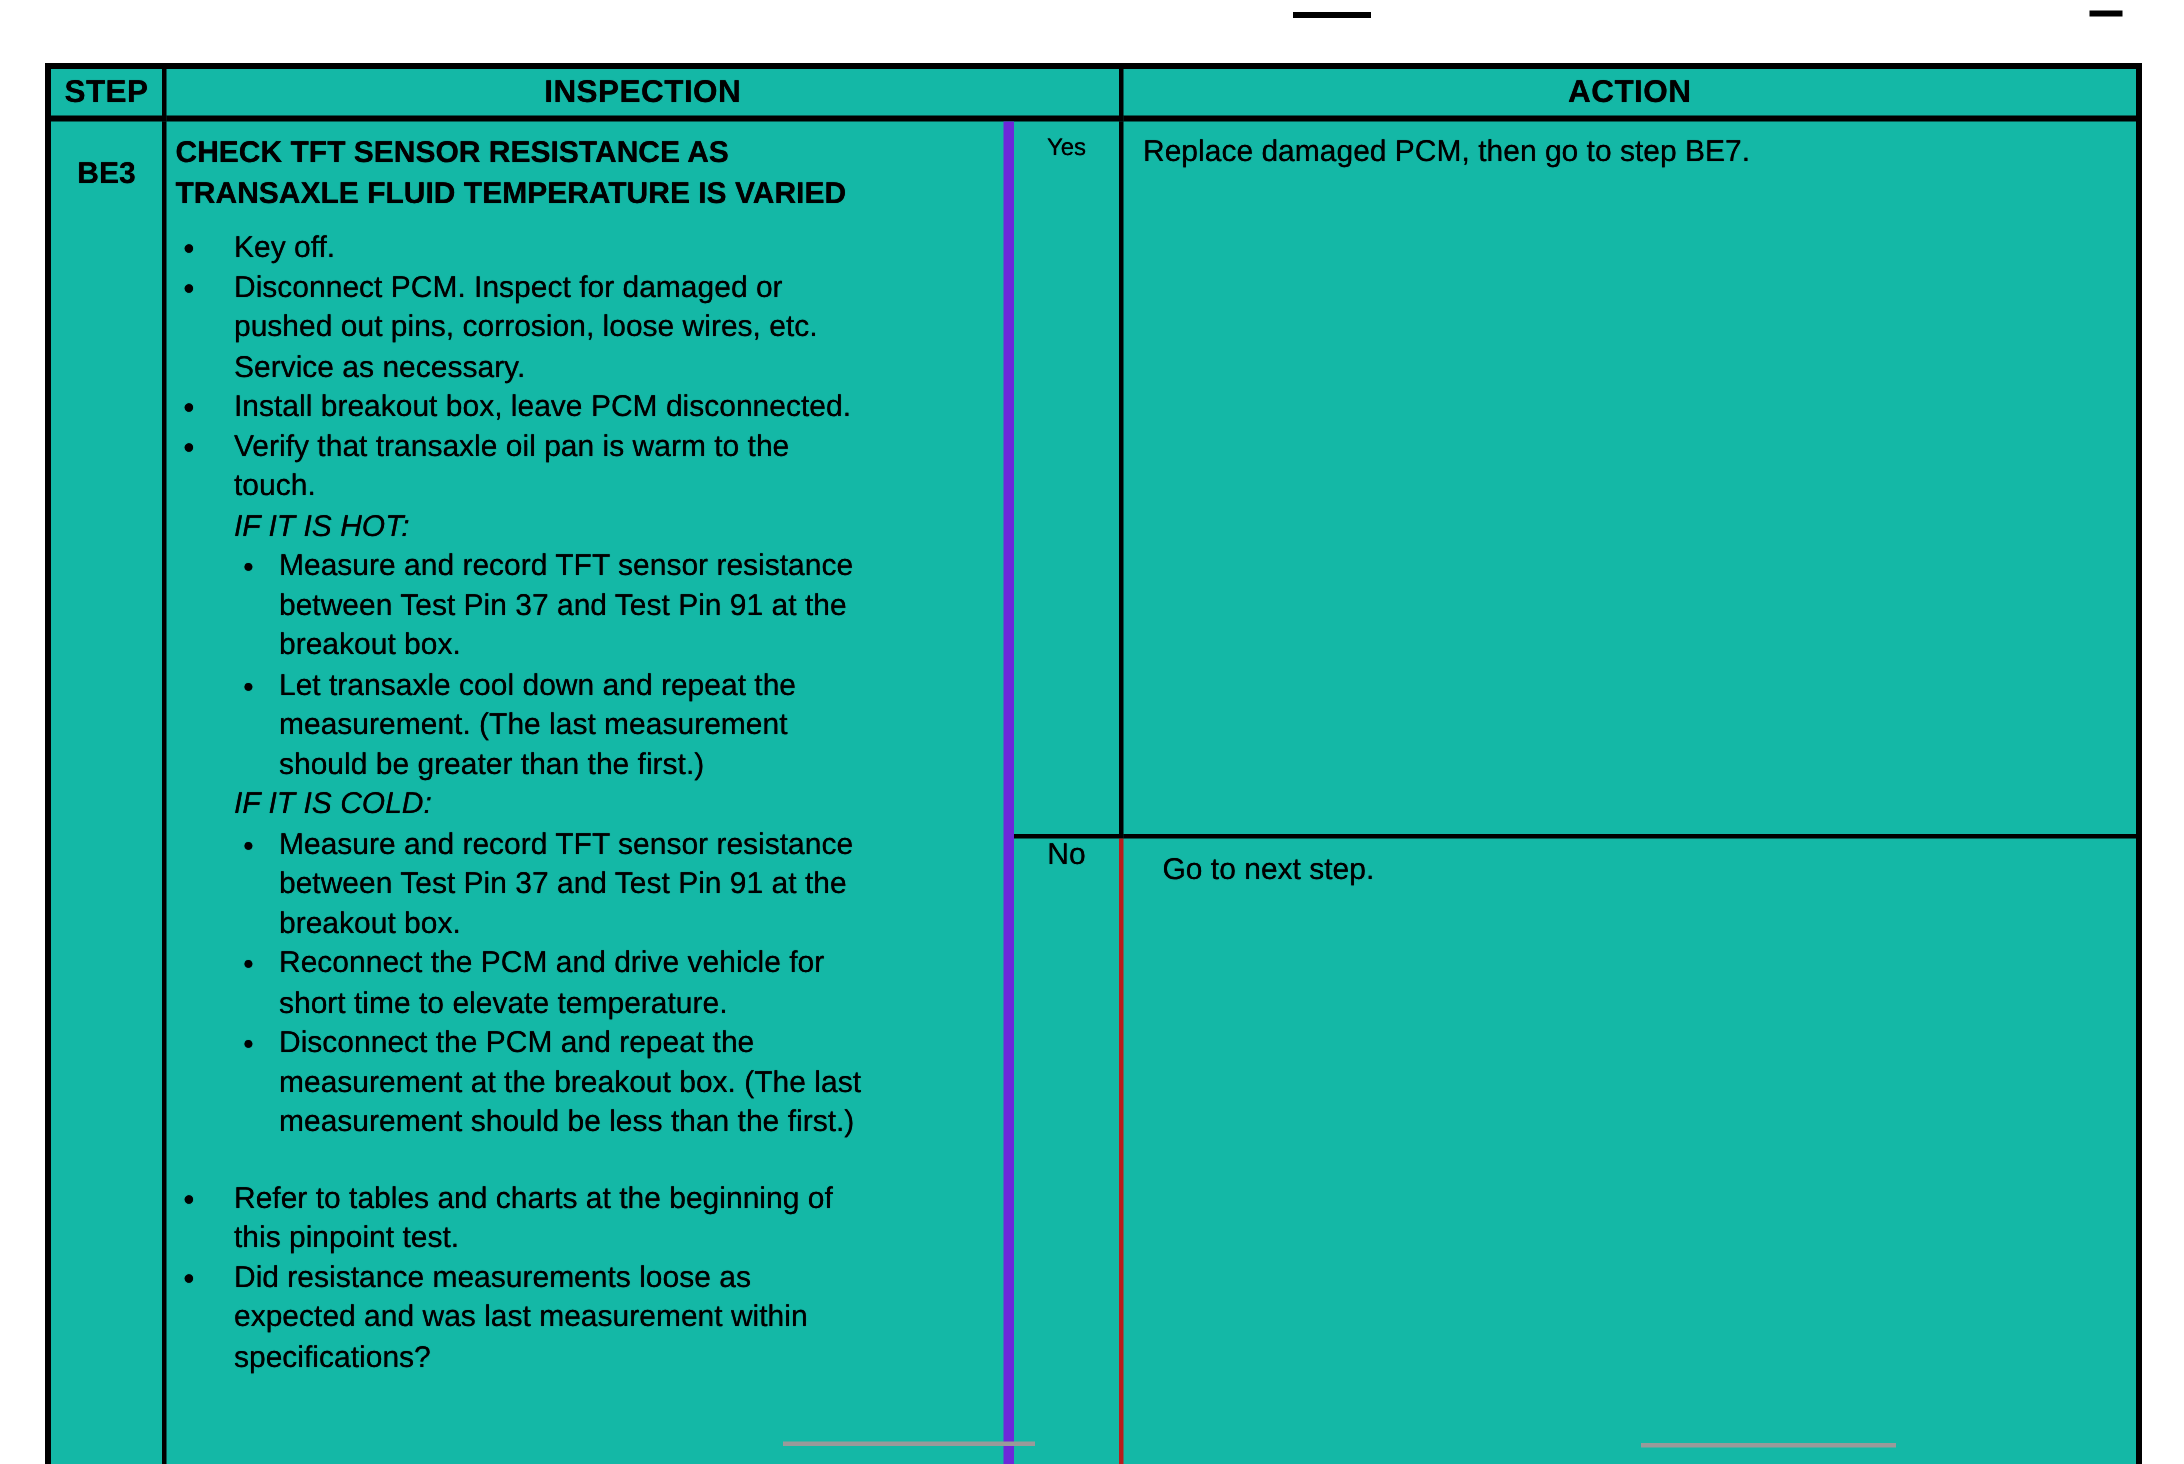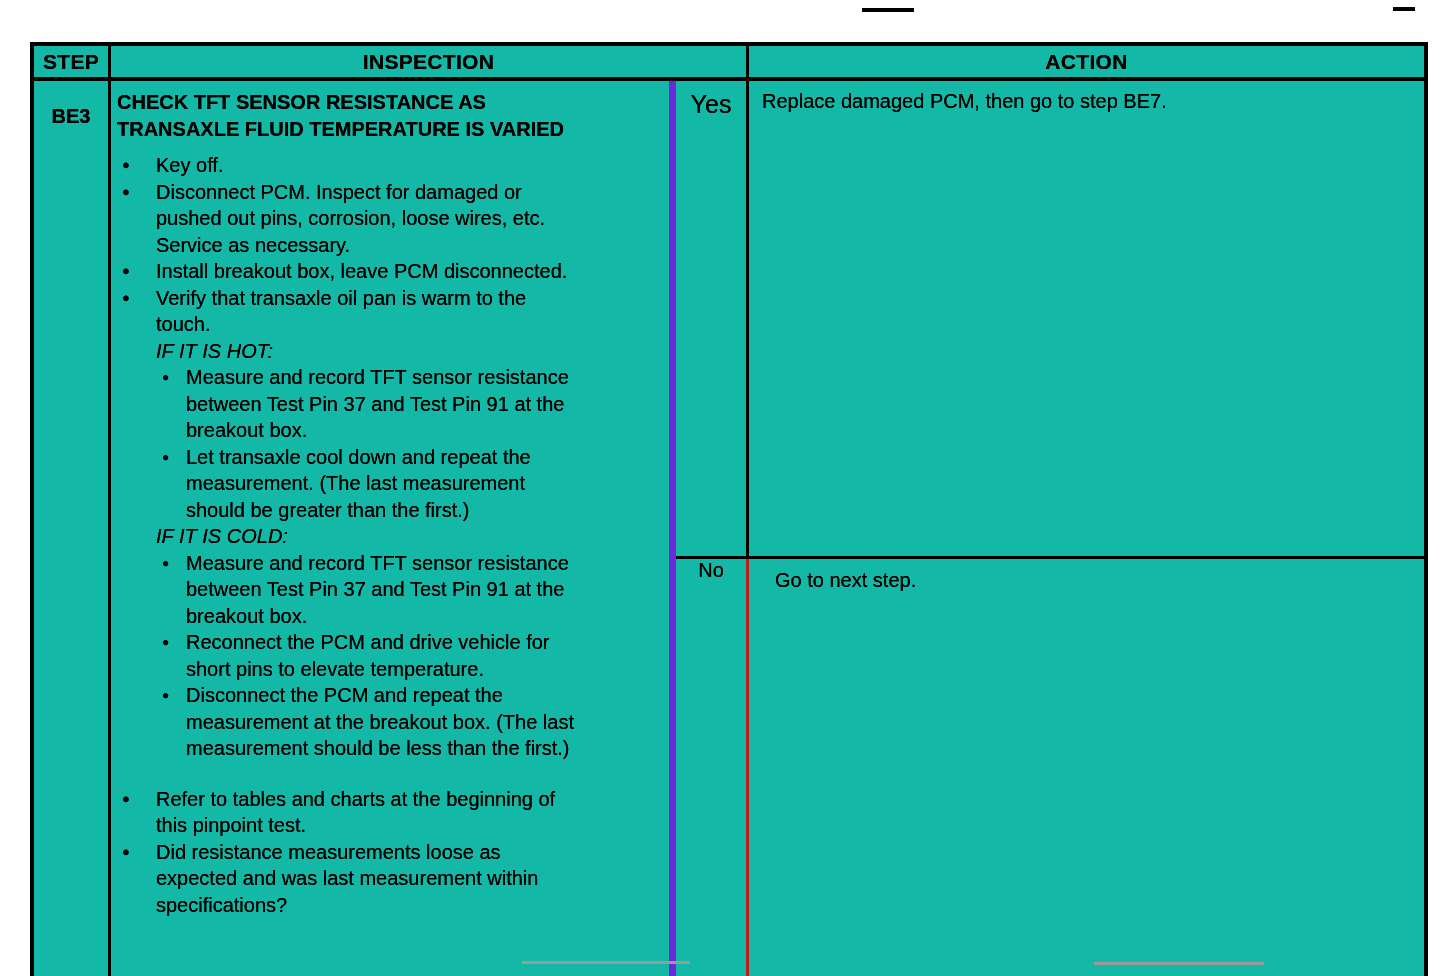--- a/index.html
+++ b/index.html
@@ -45,21 +45,21 @@
   }
   .insp-cell{
     grid-column:2; grid-row:2 / span 2;
     border-right:7px solid #6d28d9;
     padding:8px 10px 0 6px;
     font-size:20px; line-height:26.5px;
   }
   .yes-cell{
     grid-column:3; grid-row:2;
     border-right:3px solid #000; border-bottom:3px solid #000;
-    text-align:center; padding-top:9px; font-size:25px;
+    text-align:center; padding-top:9px; font-size:16px;
   }
   .yes-action-cell{
     grid-column:4; grid-row:2;
     border-bottom:3px solid #000;
     padding:9px 20px 0 13px; font-size:20px;
   }
   .no-cell{
     grid-column:3; grid-row:3;
     border-right:3px solid #b91c1c;
     text-align:center; padding-top:0; font-size:20px;
@@ -132,21 +132,21 @@
           <span class="dot">●</span>
           <span class="txt">Let transaxle cool down and repeat the measurement. (The last measurement should be greater than the first.)</span>
         </div>
         <div class="subheading">IF IT IS COLD:</div>
         <div class="item l2">
           <span class="dot">●</span>
           <span class="txt">Measure and record TFT sensor resistance between Test Pin 37 and Test Pin 91 at the breakout box.</span>
         </div>
         <div class="item l2">
           <span class="dot">●</span>
-          <span class="txt">Reconnect the PCM and drive vehicle for short pins to elevate temperature.</span>
+          <span class="txt">Reconnect the PCM and drive vehicle for short time to elevate temperature.</span>
         </div>
         <div class="item l2">
           <span class="dot">●</span>
           <span class="txt">Disconnect the PCM and repeat the measurement at the breakout box. (The last measurement should be less than the first.)</span>
         </div>
         <div class="spacer"></div>
         <div class="item l1">
           <span class="dot">●</span>
           <span class="txt">Refer to tables and charts at the beginning of this pinpoint test.</span>
         </div>

